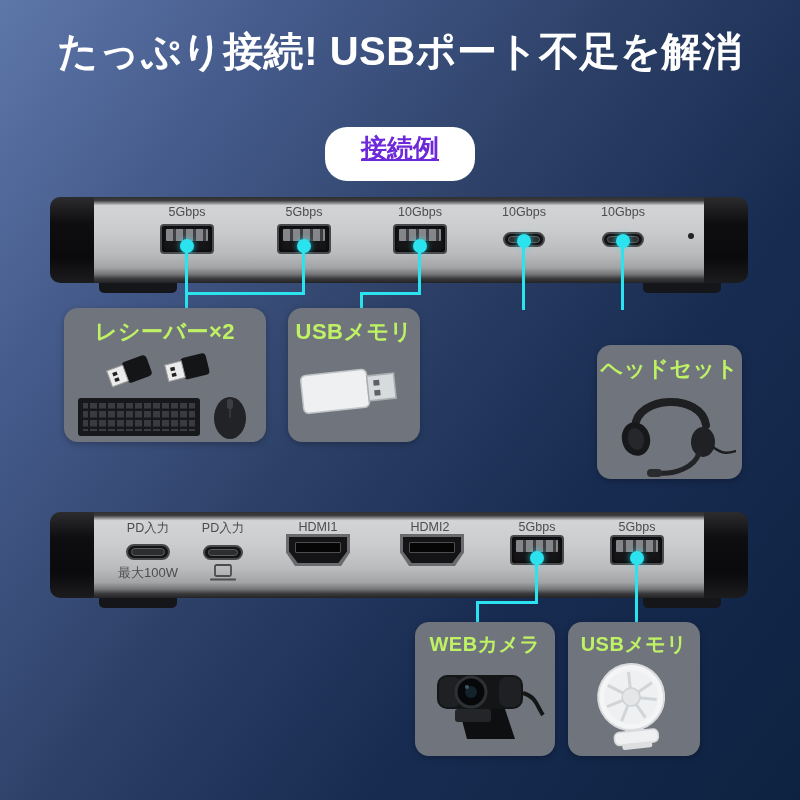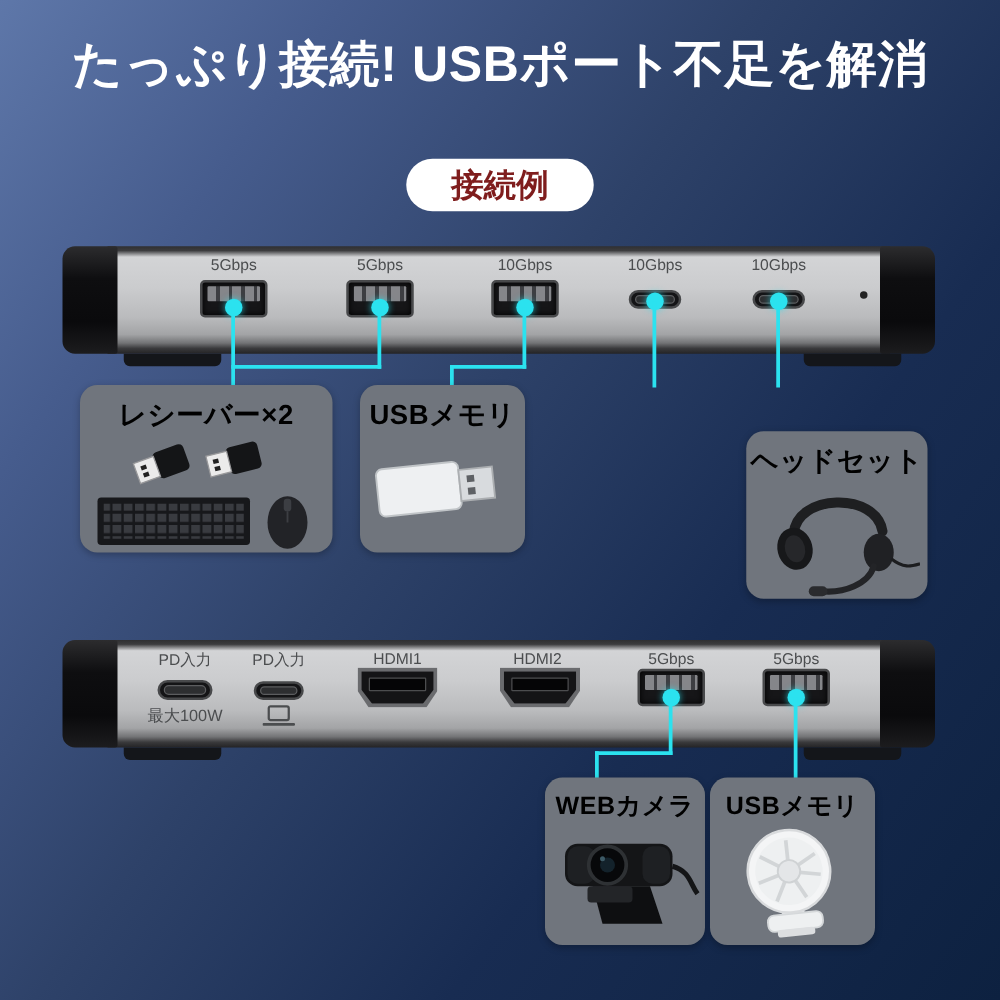--- a/index.html
+++ b/index.html
@@ -2,22 +2,22 @@
 <html><head>
 <meta charset="utf-8">
 <style>
   html,body{margin:0;padding:0;}
   body{width:800px;height:800px;overflow:hidden;font-family:"Liberation Sans","DejaVu Sans",sans-serif;}
   .stage{position:relative;width:800px;height:800px;
     background:linear-gradient(126deg,#5e77a9 0%,#465c8d 20%,#2e4269 44%,#182c52 68%,#0d2140 100%);}
   .title{position:absolute;top:24px;left:0;right:0;text-align:center;
     font-size:40px;font-weight:800;color:#ffffff;letter-spacing:.5px;margin:0;}
   .badge{position:absolute;top:127px;left:50%;transform:translateX(-50%);
-    height:42px;line-height:42px;padding:0 36px;background:#ffffff;border-radius:22px;
-    font-size:26px;font-weight:800;color:#7f1d1d;}
+    height:54px;line-height:42px;padding:0 36px;background:#ffffff;border-radius:22px;
+    font-size:26px;font-weight:800;color:#6d28d9;text-decoration:underline;}
   
   .bar{position:absolute;left:50px;width:698px;height:86px;}
   .metal{position:absolute;left:36px;right:36px;top:0;bottom:0;
     background:linear-gradient(180deg,#2f2f31 0%,#3c3c3e 4%,#d3d4d6 10%,#cbccce 38%,#babbbd 66%,#a3a4a6 82%,#737476 90%,#3a3a3c 95%,#232325 100%);}
   .cap{position:absolute;top:0;bottom:0;width:44px;
     background:linear-gradient(180deg,#2c2c2e,#0e0e10 30%,#0a0a0c 70%,#1c1c1e);}
   .cap.left{left:0;border-radius:10px 2px 2px 10px;}
   .cap.right{right:0;border-radius:2px 10px 10px 2px;}
   .foot{position:absolute;width:78px;height:10px;background:#14161a;border-radius:0 0 5px 5px;}
   .plabel{position:absolute;top:8px;width:80px;text-align:center;font-size:12.5px;color:#4b4d4f;font-weight:500;}
@@ -36,21 +36,21 @@
   .hdmi .slot{position:absolute;left:9px;right:9px;top:8px;height:9px;background:#050506;
     border:1px solid #4c4d4f;border-radius:1px;}
   .led{position:absolute;width:6px;height:6px;border-radius:50%;background:#232323;}
   .laptop-icon{position:absolute;width:26px;height:18px;}
   
   .dot{position:absolute;width:14px;height:14px;border-radius:50%;background:#2be2ef;
     box-shadow:0 0 6px rgba(43,226,239,.75);}
   .cline{position:absolute;background:#2be2ef;}
   
   .dbox{position:absolute;height:134px;background:#70757d;border-radius:14px;text-align:center;
-    color:#000000;box-shadow:0 2px 6px rgba(0,0,0,.25);}
+    color:#bef264;box-shadow:0 2px 6px rgba(0,0,0,.25);}
   .dbox .dl{font-weight:800;margin-top:9px;font-size:22px;letter-spacing:.5px;}
   .dbox.small .dl{font-size:20px;}
   .dbox svg{display:block;margin:1px auto 0;}
 </style>
 </head>
 <body>
 
 <div class="stage">
 
   <h1 class="title">たっぷり接続! USBポート不足を解消</h1>
@@ -202,21 +202,21 @@
   <div class="foot" style="left:99px;top:598px;"></div>
   <div class="foot" style="left:643px;top:598px;"></div>
 
   <div class="dot" style="left:530px;top:551px;"></div>
   <div class="dot" style="left:630px;top:551px;"></div>
   <div class="cline" style="left:535px;top:558px;width:3px;height:46px;"></div>
   <div class="cline" style="left:476px;top:601px;width:62px;height:3px;"></div>
   <div class="cline" style="left:476px;top:601px;width:3px;height:23px;"></div>
   <div class="cline" style="left:635px;top:558px;width:3px;height:66px;"></div>
 
-  <div class="dbox small" style="left:436px;top:622px;width:128px;text-align:center;">
+  <div class="dbox small" style="left:415px;top:622px;width:140px;text-align:center;">
     <div class="dl">WEBカメラ</div>
     <svg width="120" height="92" viewBox="0 0 120 92">
       <rect x="12" y="16" width="86" height="34" rx="10" fill="#141517"></rect>
       <rect x="14" y="18" width="22" height="30" rx="8" fill="#1e2023"></rect>
       <rect x="74" y="18" width="22" height="30" rx="8" fill="#1e2023"></rect>
       <circle cx="46" cy="33" r="15" fill="#07080a" stroke="#2e3134" stroke-width="3"></circle>
       <circle cx="46" cy="33" r="6" fill="#13222b"></circle>
       <circle cx="42" cy="28" r="2" fill="#3d5a66"></circle>
       <path d="M34,50 L80,50 L90,80 L42,80 Z" fill="#0e0f11"></path>
       <rect x="30" y="50" width="36" height="13" rx="3" fill="#232528"></rect>

